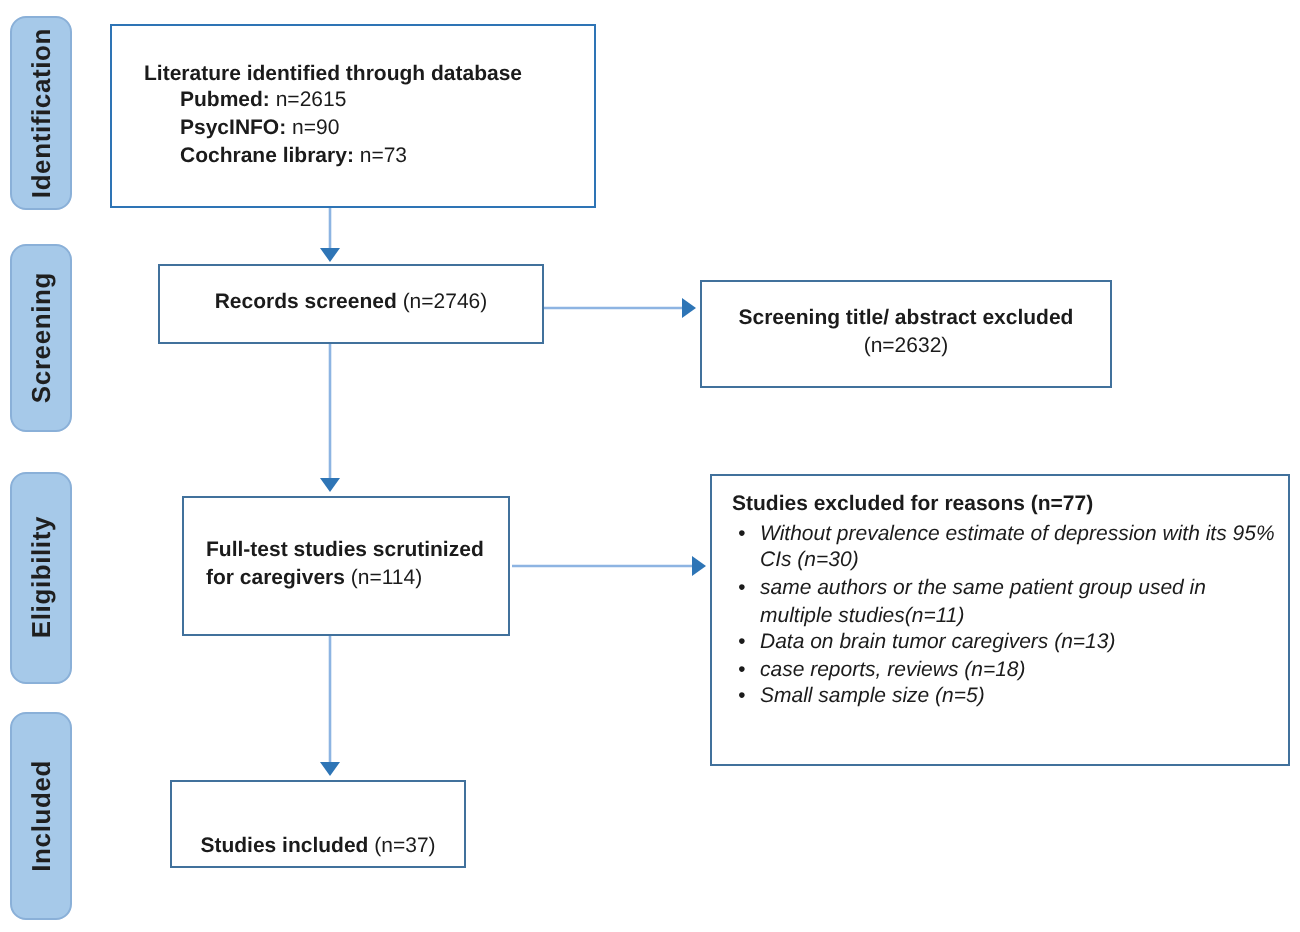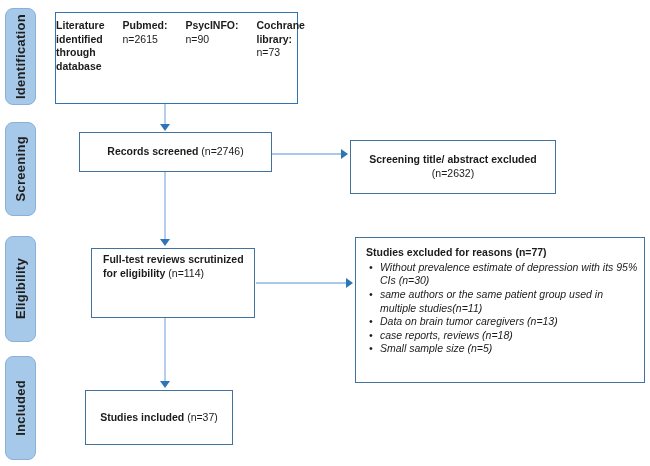--- a/index.html
+++ b/index.html
@@ -32,21 +32,21 @@
   .box{
     position:absolute;
     background:#ffffff;
     border:1.5px solid #41719C;
     box-sizing:border-box;
     font-size:10.5px;
     line-height:1.3;
   }
   .b{font-weight:bold;}
   .center{display:flex;align-items:center;justify-content:center;text-align:center;}
-  .vcenter{display:flex;flex-direction:row;justify-content:center;}
+  .vcenter{display:flex;flex-direction:column;justify-content:center;}
   .src-line{margin-left:18px;}
   .reasons-title{font-weight:bold;margin:0 0 1px 0;}
   ul.reasons{list-style:none;margin:0;padding:0;}
   ul.reasons li{position:relative;padding-left:14px;margin:0;font-style:italic;}
   ul.reasons li::before{content:"\2022";position:absolute;left:3px;top:0;}
 </style>
 </head>
 <body>
 
 <div class="canvas">
@@ -104,31 +104,31 @@
   </div>
 
   <div class="box center" style="left:350px;top:140px;width:206px;height:54px;padding:2px 3px;">
     <div>
       <div class="b">Screening title/ abstract excluded</div>
       <div>(n=2632)</div>
     </div>
   </div>
 
   <div class="box vcenter" style="left:91px;top:248px;width:164px;height:70px;padding:4px 8px 4px 11px;">
-    <div><span class="b">Full-test reviews scrutinized for eligibility</span> <span>(n=114)</span></div>
+    <div><span class="b">Full-test studies scrutinized for caregivers</span> <span>(n=114)</span></div>
   </div>
 
   <div class="box" style="left:355px;top:237px;width:290px;height:146px;padding:8px 6px 4px 10px;">
     <div class="reasons-title">Studies excluded for reasons (n=77)</div>
     <ul class="reasons">
       <li>Without prevalence estimate of depression with its 95% CIs (n=30)</li>
       <li>same authors or the same patient group used in multiple studies(n=11)</li>
       <li>Data on brain tumor caregivers (n=13)</li>
       <li>case reports, reviews (n=18)</li>
       <li>Small sample size (n=5)</li>
     </ul>
   </div>
 
-  <div class="box center" style="left:85px;top:390px;width:148px;height:55px;padding:2px;">
+  <div class="box center" style="left:85px;top:390px;width:148px;height:44px;padding:2px;align-items:flex-end;">
     <div><span class="b">Studies included</span> <span>(n=37)</span></div>
   </div>
 
 </div>
 
 </body></html>

